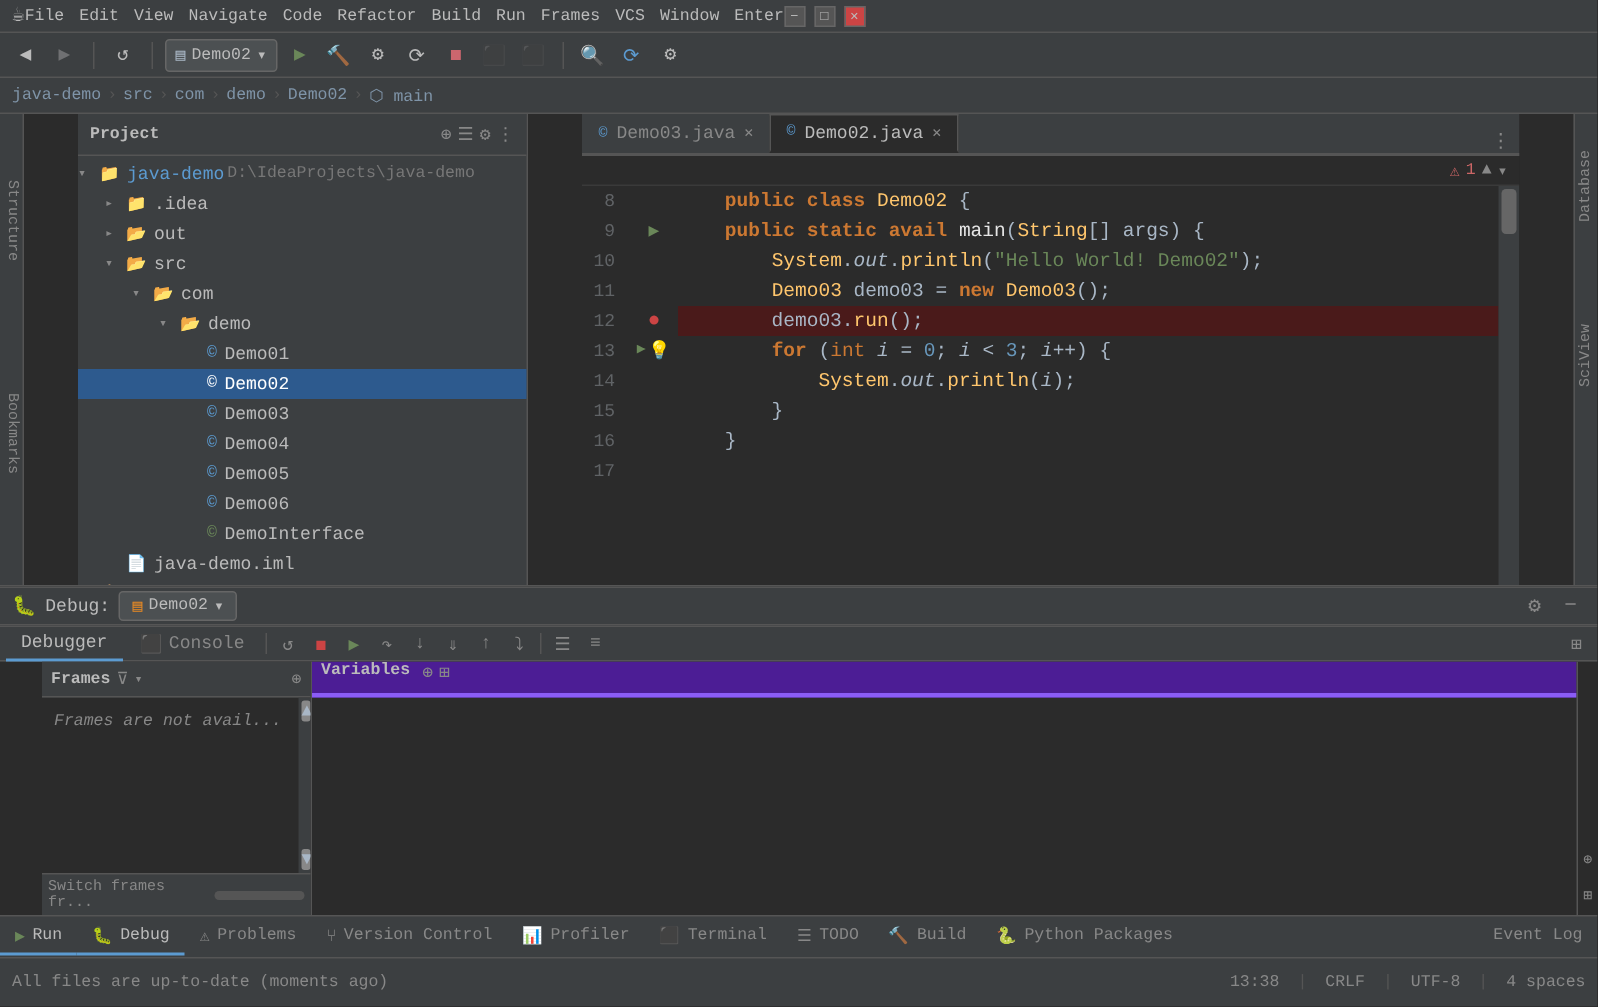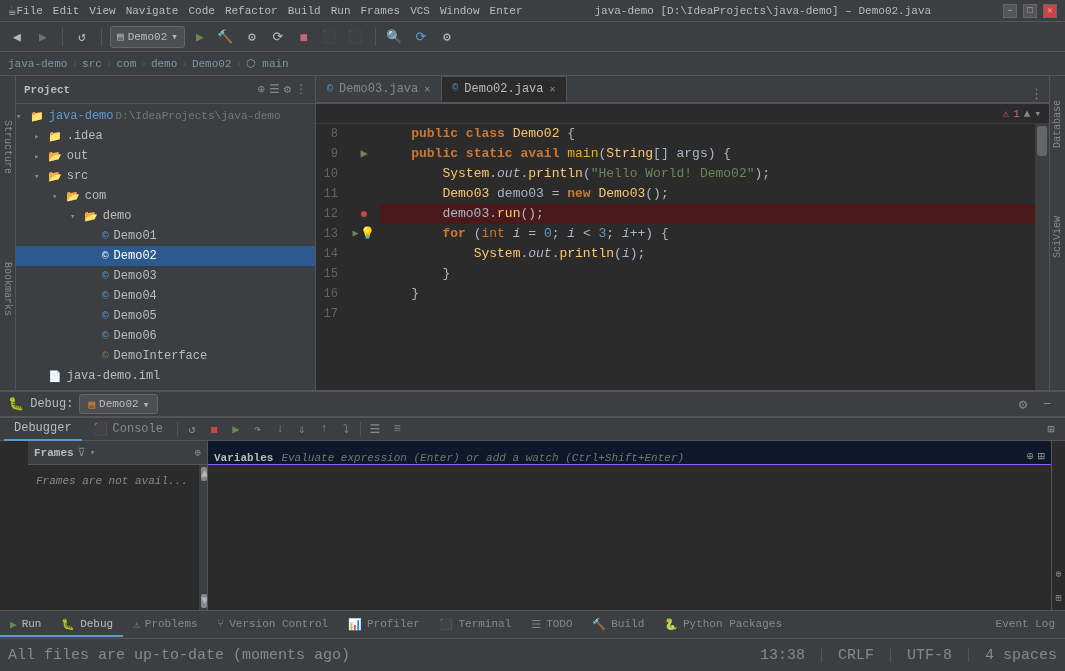--- a/index.html
+++ b/index.html
@@ -70,20 +70,21 @@
       gap: 4px;
     }
     .breadcrumb-sep { color: #555; }
     .breadcrumb-item { color: #7f94a8; cursor: pointer; }
 
     
     .main-area {
       display: flex;
       flex: 1;
       overflow: hidden;
+      gap: 36px;
     }
 
     
     .side-icons-left {
       width: 16px;
       background: #3c3f41;
       display: flex;
       flex-direction: column;
       align-items: center;
       padding: 4px 0;
@@ -260,21 +261,21 @@
       align-items: center;
     }
     .code-line.breakpoint-line { background: #4a1a1a; }
 
     
     .kw { color: #cc7832; font-weight: bold; }
     .kw2 { color: #cc7832; }
     .cls { color: #ffc66d; }
     .str { color: #6a8759; }
     .num { color: #6897bb; }
-    .method { color: #eab308; }
+    .method { color: #e5e5e5; }
     .var-it { color: #a9b7c6; font-style: italic; }
     .fn-call { color: #ffc66d; }
     .static-m { color: #a9b7c6; font-style: italic; }
 
     
     .side-icons-right {
       width: 16px;
       background: #3c3f41;
       display: flex;
       flex-direction: column;
@@ -349,25 +350,25 @@
       color: #777;
       gap: 2px;
     }
     .debug-variables {
       flex: 1;
       display: flex;
       flex-direction: column;
     }
     .debug-variables-header {
       height: 24px;
-      background: #0f172a;
-      display: flex;
-      align-items: flex-end;
+      background: #4c1d95;
+      display: flex;
+      align-items: flex-start;
       padding: 0 6px;
-      border-bottom: 1px solid #8b5cf6;
+      border-bottom: 3px solid #8b5cf6;
       gap: 4px;
     }
     .eval-input {
       flex: 1;
       background: transparent;
       border: none;
       outline: none;
       font-size: 11px;
       color: #888;
       font-family: 'Consolas', 'Courier New', monospace;
@@ -412,21 +413,21 @@
     .debug-tool-sep { width: 1px; height: 14px; background: #555; margin: 0 2px; }
 
     
     .status-bar {
       height: 22px;
       background: #3c3f41;
       border-top: 1px solid #555;
       display: flex;
       align-items: center;
       padding: 16px 8px;
-      font-size: 15px;
+      font-size: 11px;
       color: #888;
       flex-shrink: 0;
       gap: 0;
     }
     .status-left { display: flex; align-items: center; gap: 12px; flex: 1; }
     .status-right { display: flex; align-items: center; gap: 12px; }
     .status-item { cursor: pointer; display: flex; align-items: center; gap: 3px; }
     .status-sep { color: #555; }
 
     
@@ -498,21 +499,20 @@
     <span>Navigate</span>
     <span>Code</span>
     <span>Refactor</span>
     <span>Build</span>
     <span>Run</span>
     <span>Frames</span>
     <span>VCS</span>
     <span>Window</span>
     <span>Enter</span>
   </div>
-  <div class="title-bar-title">java-demo [D:\IdeaProjects\java-demo] – Demo02.java</div>
   <div class="title-bar-controls">
     <div class="title-bar-btn">−</div>
     <div class="title-bar-btn">□</div>
     <div class="title-bar-btn" style="background:#cc4444;">✕</div>
   </div>
 </div>
 
 <div class="toolbar">
 
   <div class="toolbar-btn" title="Back">◀</div>
@@ -879,26 +879,31 @@
       </div>
       <div style="display:flex; flex:1; overflow:hidden;">
         <div class="debug-frames-content">
           <div class="frames-empty-text">Frames are not avail...</div>
         </div>
         <div style="display:flex; flex-direction:column; width:8px; background:#3c3f41; gap:2px; padding:2px;">
           <div style="width:6px; height:14px; background:#888; border-radius:2px; cursor:pointer;">▲</div>
           <div style="width:6px; height:14px; background:#888; border-radius:2px; cursor:pointer; margin-top:auto;">▼</div>
         </div>
       </div>
+      <div class="debug-frames-bottom">
+        <span style="cursor:pointer; font-size:10px; color:#888;">Switch frames fr...</span>
+        <div class="debug-frames-bottom-scrollbar" style="margin-left:auto;">
+          <div class="scroll-thumb"></div>
+        </div>
+      </div>
     </div>
 
     <div class="debug-variables">
       <div class="debug-variables-header">
         <span style="font-weight:bold; color:#bbbbbb; font-size:11px; margin-right:4px;">Variables</span>
-        <input class="eval-input" type="text" placeholder="Evaluate expression (Enter) or add a watch (Ctrl+Shift+Enter)" style="">
         <span style="cursor:pointer; color:#888;">⊕</span>
         <span style="cursor:pointer; color:#888;">⊞</span>
       </div>
     </div>
 
     <div class="debug-variables-icons" style="width:14px; border-left:1px solid #555; display:flex; flex-direction:column; align-items:center; padding:2px; gap:4px;">
       <div class="debug-tool-btn" style="font-size:10px;">⊕</div>
       <div class="debug-tool-btn" style="font-size:10px;">⊞</div>
     </div>
   </div>

